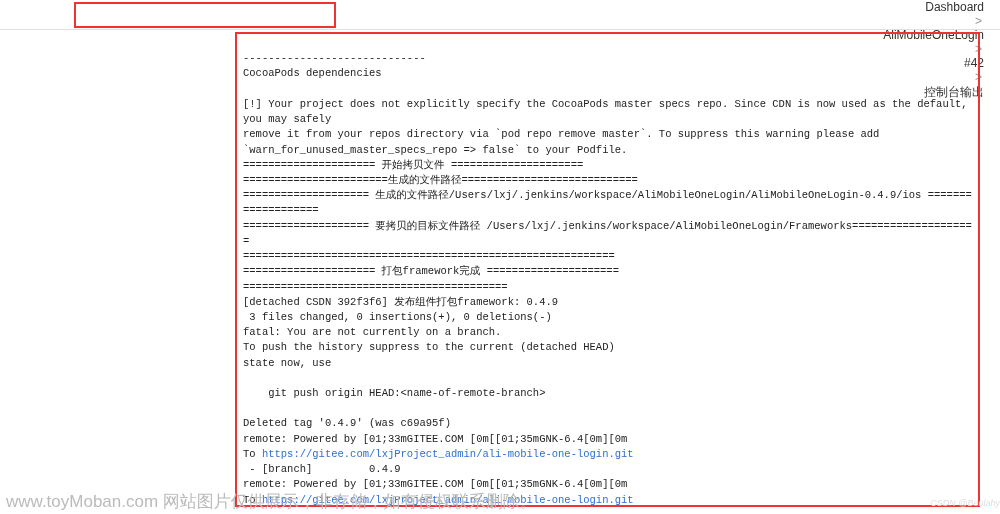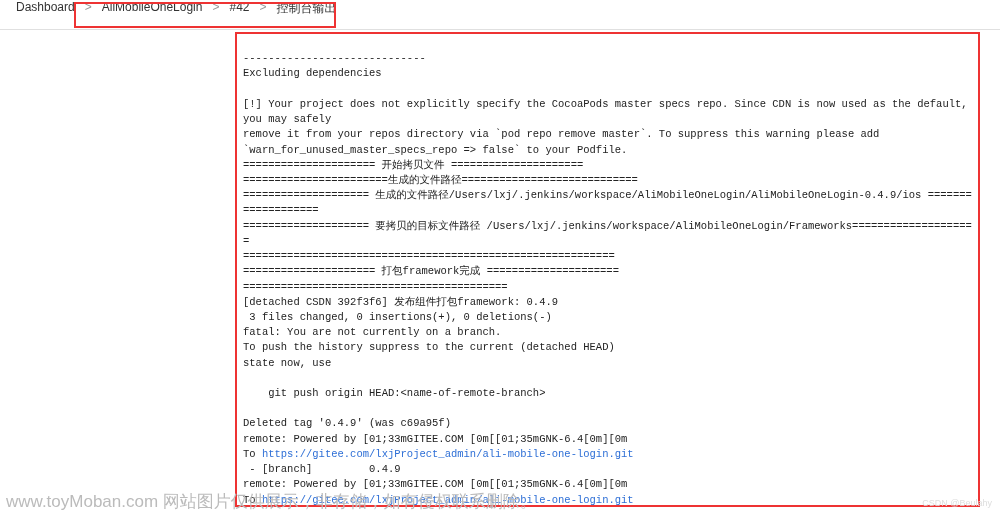--- a/index.html
+++ b/index.html
@@ -12,25 +12,26 @@
       background: #fff;
       width: 1000px;
       height: 514px;
       overflow: hidden;
       position: relative;
     }
     .breadcrumb-bar {
       height: 30px;
       border-bottom: 1px solid #e0e0e0;
       display: flex;
-      align-items: flex-start;
+      align-items: flex-end;
       padding: 0 12px;
       font-size: 12px;
       color: #333;
       background: #fff;
+      flex-direction: column;
     }
     .breadcrumb-item {
       cursor: pointer;
       padding: 0 4px;
     }
     .breadcrumb-sep {
       color: #999;
       padding: 0 6px;
     }
     .breadcrumb-highlight {
@@ -69,43 +70,44 @@
       position: absolute;
       bottom: 1px;
       left: 6px;
       font-size: 17px;
       color: #bbb;
       font-family: -apple-system, Arial, sans-serif;
     }
     .watermark {
       position: absolute;
       bottom: 6px;
-      right: 8px;
+      right: 0;
       font-size: 9px;
       color: #ddd;
+      font-style: italic;
     }
   </style>
 </head>
 <body>
 
 <div class="breadcrumb-bar">
   <span class="breadcrumb-item">Dashboard</span>
   <span class="breadcrumb-sep">&gt;</span>
   <span class="breadcrumb-item">AliMobileOneLogin</span>
   <span class="breadcrumb-sep">&gt;</span>
   <span class="breadcrumb-item">#42</span>
   <span class="breadcrumb-sep">&gt;</span>
   <span class="breadcrumb-item">控制台输出</span>
 </div>
 <div class="breadcrumb-highlight"></div>
 
 <div class="content-area">
   <div class="console-text">
 <span>-----------------------------</span>
-<span>Excluding dependencies</span>
+<span>CocoaPods dependencies</span>
 <span></span>
 <span>[!] Your project does not explicitly specify the CocoaPods master specs repo. Since CDN is now used as the default, you may safely</span>
 <span>remove it from your repos directory via `pod repo remove master`. To suppress this warning please add</span>
 <span>`warn_for_unused_master_specs_repo =&gt; false` to your Podfile.</span>
 <span>===================== 开始拷贝文件 =====================</span>
 <span>=======================生成的文件路径============================</span>
 <span>==================== 生成的文件路径/Users/lxj/.jenkins/workspace/AliMobileOneLogin/AliMobileOneLogin-0.4.9/ios ===================</span>
 <span>==================== 要拷贝的目标文件路径 /Users/lxj/.jenkins/workspace/AliMobileOneLogin/Frameworks====================</span>
 <span>===========================================================</span>
 <span>===================== 打包framework完成 =====================</span>

